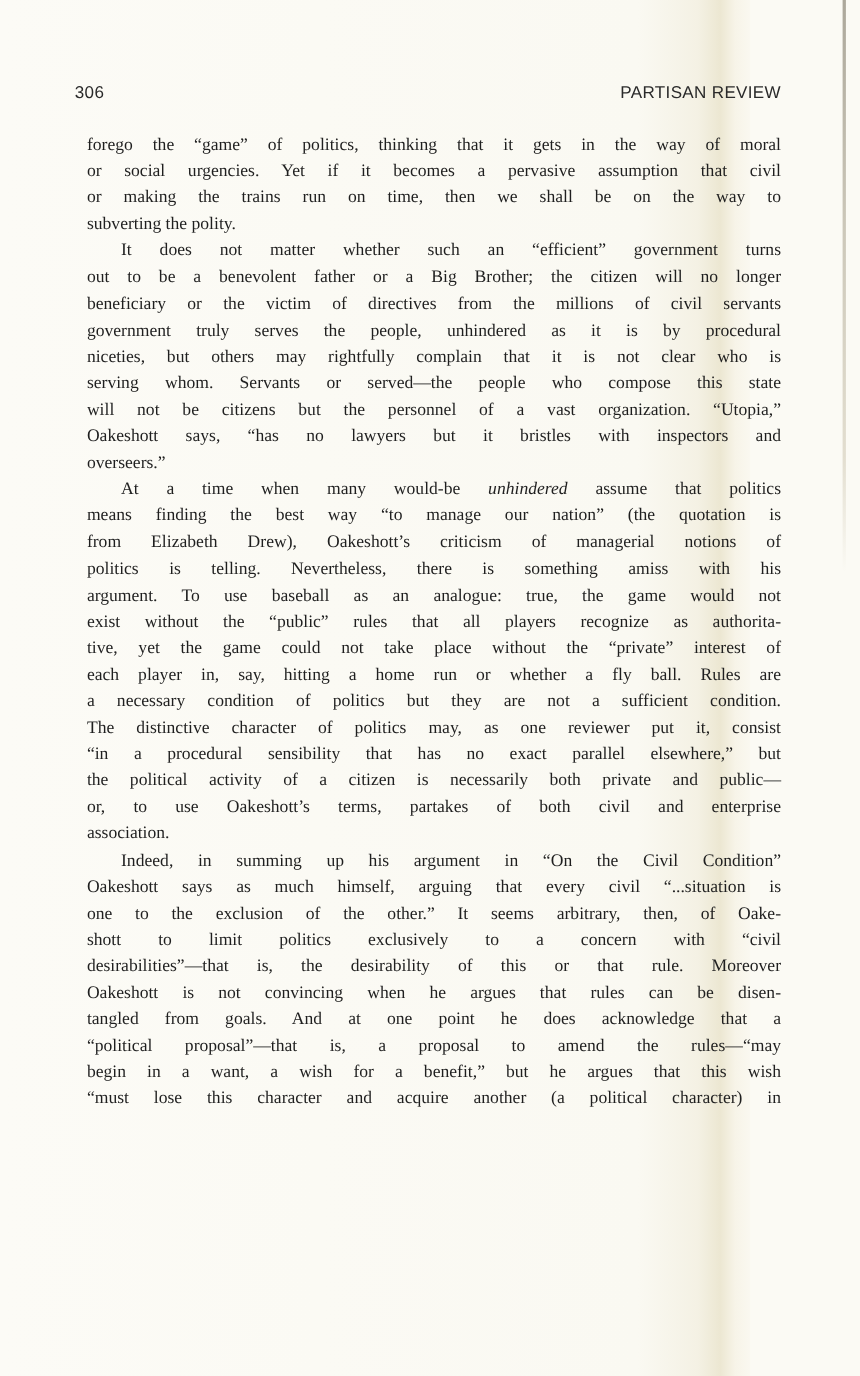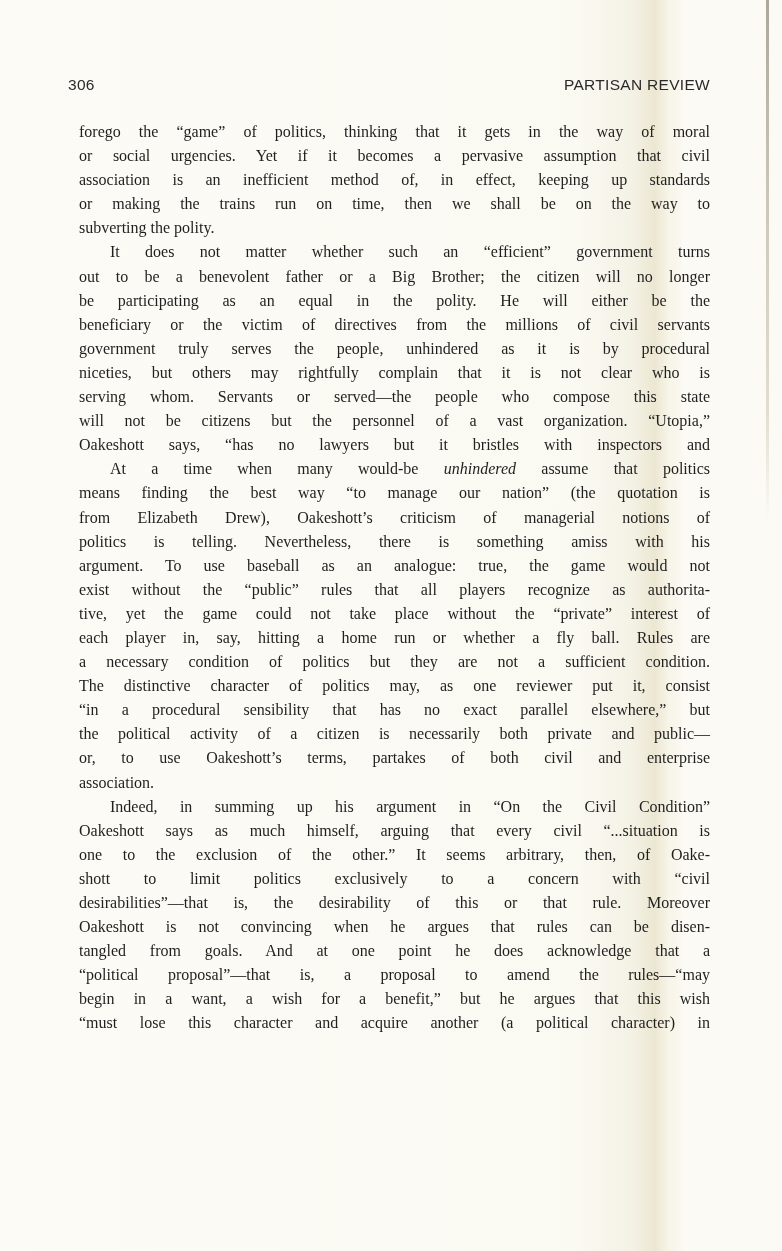--- a/index.html
+++ b/index.html
@@ -43,34 +43,33 @@
 
   <div class="running-head">
     <span class="folio">306</span>
     <span class="journal">PARTISAN REVIEW</span>
   </div>
 
   <div class="body-text" id="body-text">
       <div>
         <span class="line">forego the “game” of politics, thinking that it gets in the way of moral</span>
         <span class="line">or social urgencies. Yet if it becomes a pervasive assumption that civil</span>
-        <span class="line">association is an inefficient method of, in effect, keeping up standards</span>
         <span class="line">or making the trains run on time, then we shall be on the way to</span>
         <span class="line last">subverting the polity.</span>
       </div>
       <div>
         <span class="line indent">It does not matter whether such an “efficient” government turns</span>
         <span class="line">out to be a benevolent father or a Big Brother; the citizen will no longer</span>
-        <span class="line">be participating as an equal in the polity. He will either be the</span>
         <span class="line">beneficiary or the victim of directives from the millions of civil servants</span>
         <span class="line">government truly serves the people, unhindered as it is by procedural</span>
         <span class="line">niceties, but others may rightfully complain that it is not clear who is</span>
         <span class="line">serving whom. Servants or served—the people who compose this state</span>
         <span class="line">will not be citizens but the personnel of a vast organization. “Utopia,”</span>
         <span class="line">Oakeshott says, “has no lawyers but it bristles with inspectors and</span>
+        <span class="line last">overseers.”</span>
       </div>
       <div>
         <span class="line indent">At a time when many would-be <em>unhindered</em> assume that politics</span>
         <span class="line">means finding the best way “to manage our nation” (the quotation is</span>
         <span class="line">from Elizabeth Drew), Oakeshott’s criticism of managerial notions of</span>
         <span class="line">politics is telling. Nevertheless, there is something amiss with his</span>
         <span class="line">argument. To use baseball as an analogue: true, the game would not</span>
         <span class="line">exist without the “public” rules that all players recognize as authorita-</span>
         <span class="line">tive, yet the game could not take place without the “private” interest of</span>
         <span class="line">each player in, say, hitting a home run or whether a fly ball. Rules are</span>

